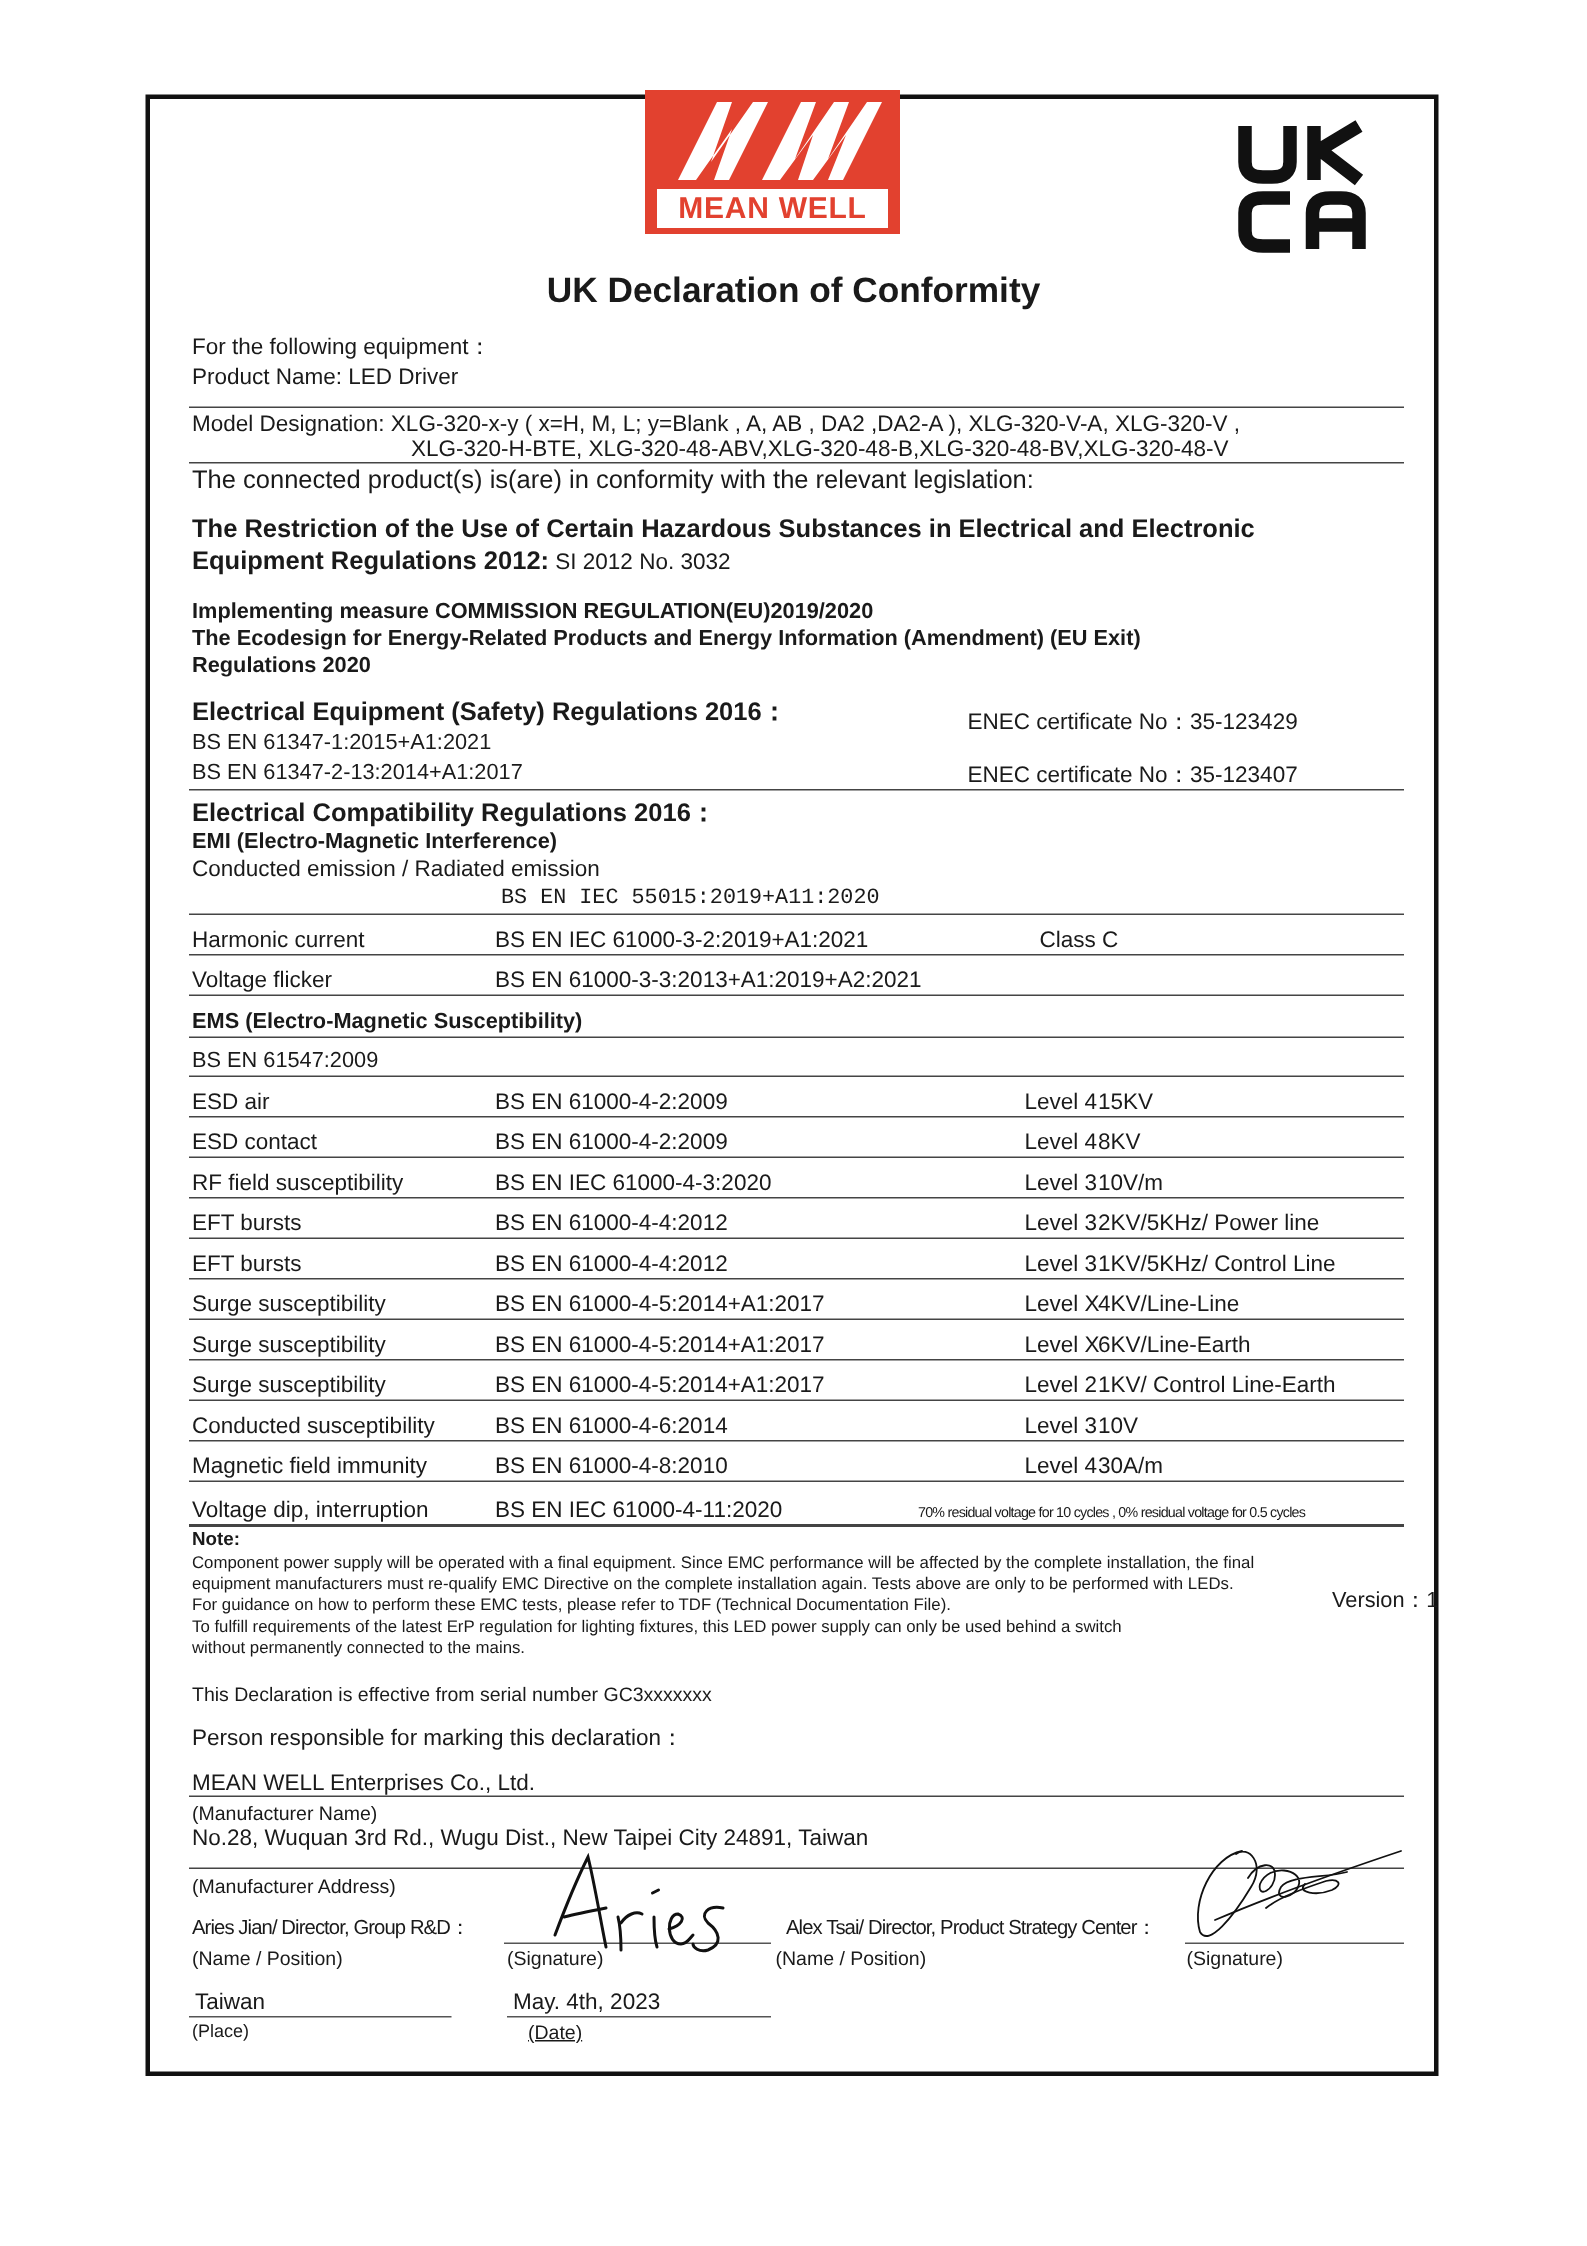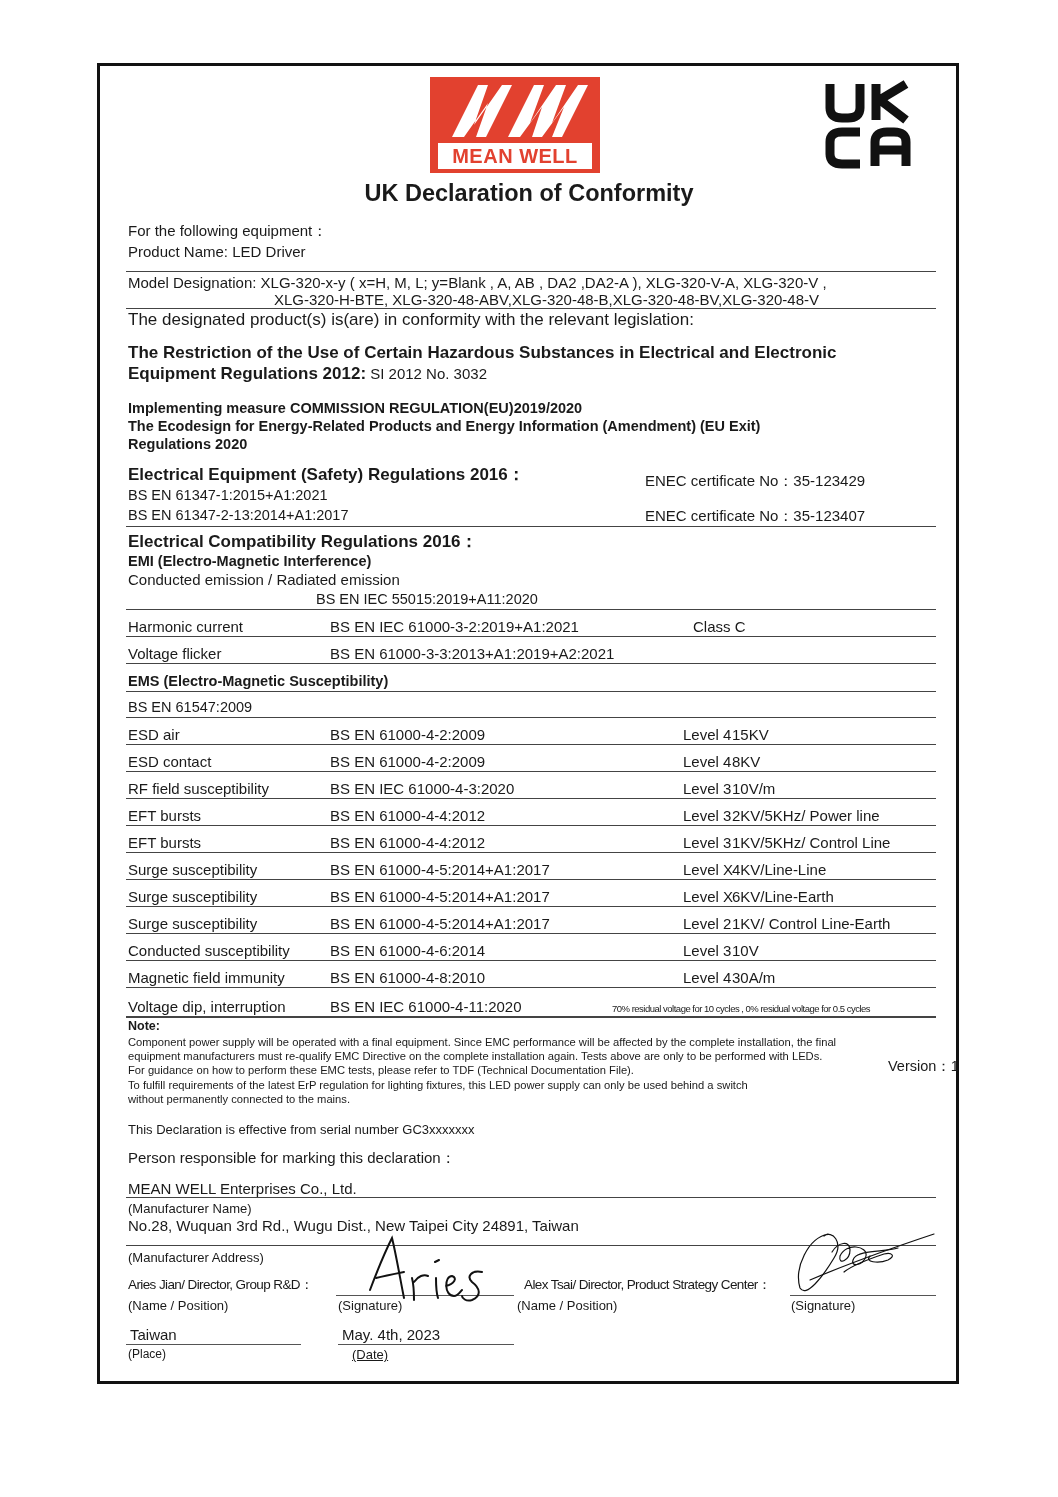--- a/index.html
+++ b/index.html
@@ -7,21 +7,21 @@
   .frame { position: absolute; left: 97px; top: 63px; width: 862px; height: 1321px; border: 3px solid #111; box-sizing: border-box; }
   .abs { position: absolute; white-space: nowrap; }
   .t14 { font-size: 14.5px; }
   .t15 { font-size: 15px; }
   .t17 { font-size: 17px; }
   .b { font-weight: bold; }
   .small { font-size: 11.2px; }
   .tiny { font-size: 9.5px; letter-spacing: -0.5px; }
   .rule { position: absolute; height: 0; border-top: 1.5px solid #444; }
   .rule.thin { border-top: 1px solid #555; }
-  .logo { position: absolute; left: 430px; top: 77px; width: 170px; height: 96px; background: #e2412f; }
+  .logo { position: absolute; left: 430px; top: 60px; width: 170px; height: 96px; background: #e2412f; }
   .logo svg { position: absolute; left: 0; top: 0; }
   .logo .name { position: absolute; left: 8px; top: 66px; width: 154px; height: 26px; background: #fff; color: #e2412f; font-weight: bold; font-size: 20px; text-align: center; line-height: 27px; letter-spacing: 0.5px; }
   .ukca { position: absolute; left: 820px; top: 80px; width: 95px; height: 90px; }
   h1 { position: absolute; left: 0; width: 1058px; top: 180px; margin: 0; text-align: center; font-size: 23.5px; font-weight: bold; }
   .sig { position: absolute; }
 </style>
 </head>
 <body>
 
 <div class="frame"></div>
@@ -44,40 +44,40 @@
 </svg>
 
 <h1>UK Declaration of Conformity</h1>
 
 <div class="abs t15" style="left:128px; top:222px;">For the following equipment：</div>
 <div class="abs t15" style="left:128px; top:243px;">Product Name: LED Driver</div>
 <div class="rule" style="left:126px; top:271px; width:810px;"></div>
 <div class="abs t15" style="left:128px; top:274px;">Model Designation: XLG-320-x-y ( x=H, M, L; y=Blank , A, AB , DA2 ,DA2-A ), XLG-320-V-A, XLG-320-V ,</div>
 <div class="abs t15" style="left:274px; top:291px;">XLG-320-H-BTE, XLG-320-48-ABV,XLG-320-48-B,XLG-320-48-BV,XLG-320-48-V</div>
 <div class="rule" style="left:126px; top:308px; width:810px;"></div>
-<div class="abs t17" style="left:128px; top:310px;">The designated product(s) is(are) in conformity with the relevant legislation:</div>
+<div class="abs t17" style="left:128px; top:310px;">The connected product(s) is(are) in conformity with the relevant legislation:</div>
 
 <div class="abs t17 b" style="left:128px; top:343px;">The Restriction of the Use of Certain Hazardous Substances in Electrical and Electronic</div>
 <div class="abs t17" style="left:128px; top:364px;"><span class="b">Equipment Regulations 2012:</span><span class="t15"> SI 2012 No. 3032</span></div>
 
 <div class="abs t14 b" style="left:128px; top:400px;">Implementing measure COMMISSION REGULATION(EU)2019/2020</div>
 <div class="abs t14 b" style="left:128px; top:418px;">The Ecodesign for Energy-Related Products and Energy Information (Amendment) (EU Exit)</div>
 <div class="abs t14 b" style="left:128px; top:436px;">Regulations 2020</div>
 
 <div class="abs t17 b" style="left:128px; top:463px;">Electrical Equipment (Safety) Regulations 2016：</div>
 <div class="abs t14" style="left:128px; top:487px;">BS EN 61347-1:2015+A1:2021</div>
 <div class="abs t15" style="left:645px; top:472px;">ENEC certificate No：35-123429</div>
 <div class="abs t14" style="left:128px; top:507px;">BS EN 61347-2-13:2014+A1:2017</div>
 <div class="abs t15" style="left:645px; top:507px;">ENEC certificate No：35-123407</div>
 <div class="rule" style="left:126px; top:526px; width:810px;"></div>
 
 <div class="abs t17 b" style="left:128px; top:530px;">Electrical Compatibility Regulations 2016：</div>
 <div class="abs t14 b" style="left:128px; top:553px;">EMI (Electro-Magnetic Interference)</div>
 <div class="abs t15" style="left:128px; top:571px;">Conducted emission / Radiated emission</div>
-<div class="abs t14" style="left:316px; top:591px;">BS EN IEC 55015:2019+A11:2020</div>
+<div class="abs t14" style="left:334px; top:591px;font-family:Liberation Mono, monospace;">BS EN IEC 55015:2019+A11:2020</div>
 <div class="rule" style="left:126px; top:609px; width:810px;"></div>
 
 <div id="emi-rows">
     <div>
       <div class="abs t15" style="left: 128px; top: 618px;">Harmonic current</div>
       <div class="abs t15" style="left: 330px; top: 618px;">BS EN IEC 61000-3-2:2019+A1:2021</div>
       <div class="abs t15" style="left: 693px; top: 618px;">Class C</div>
       <div class="abs t15" style="left: 732px; top: 618px;"></div>
       <div class="rule" style="left: 126px; width: 810px; top: 636px;"></div>
     </div>

